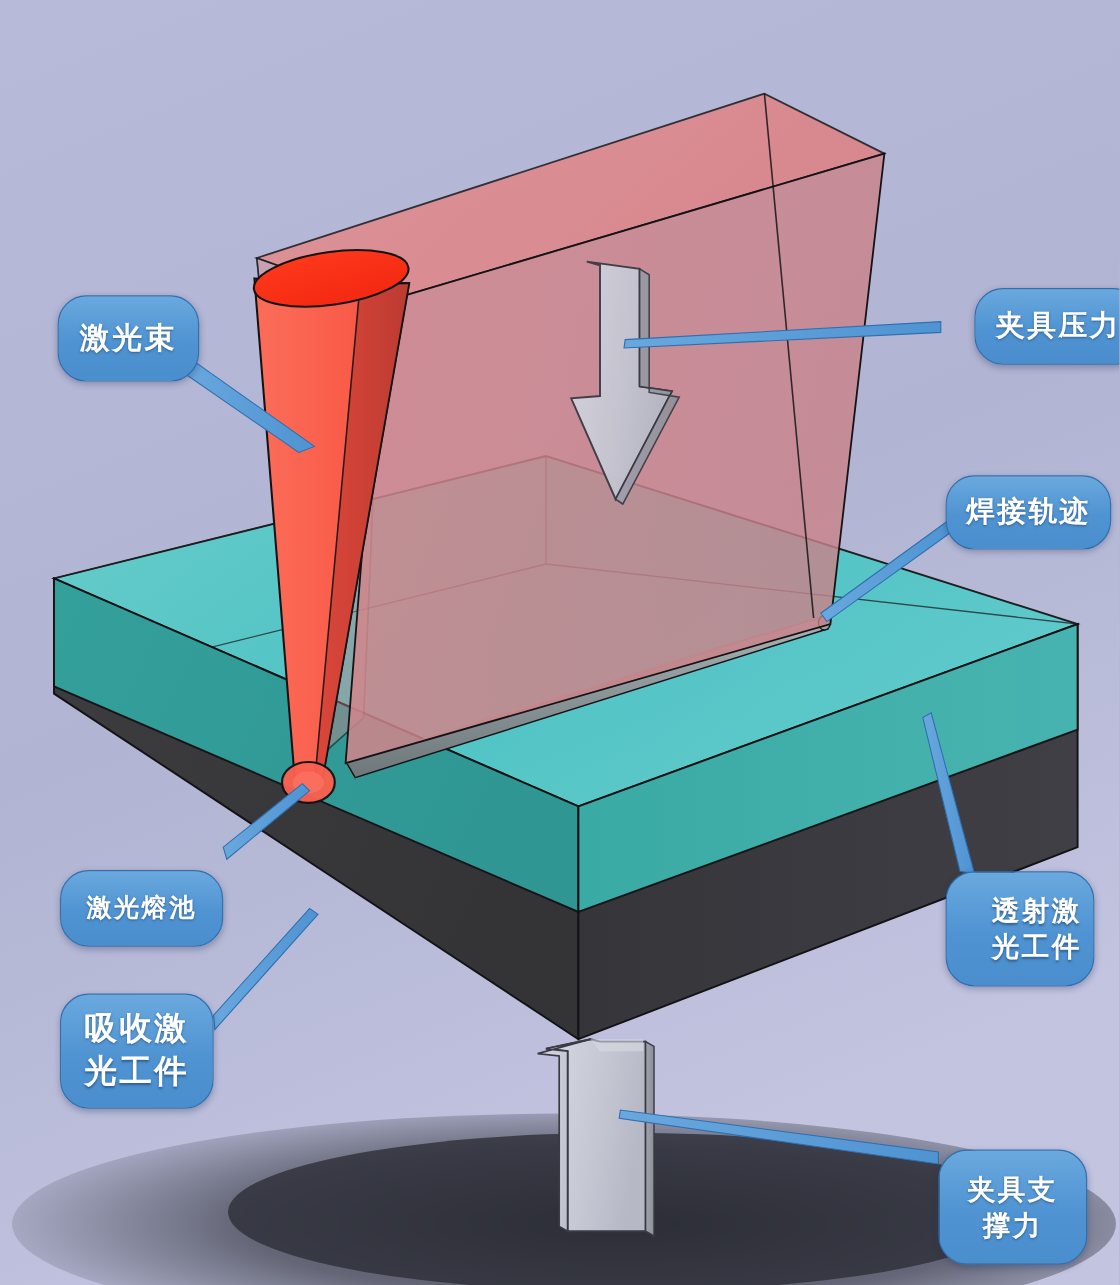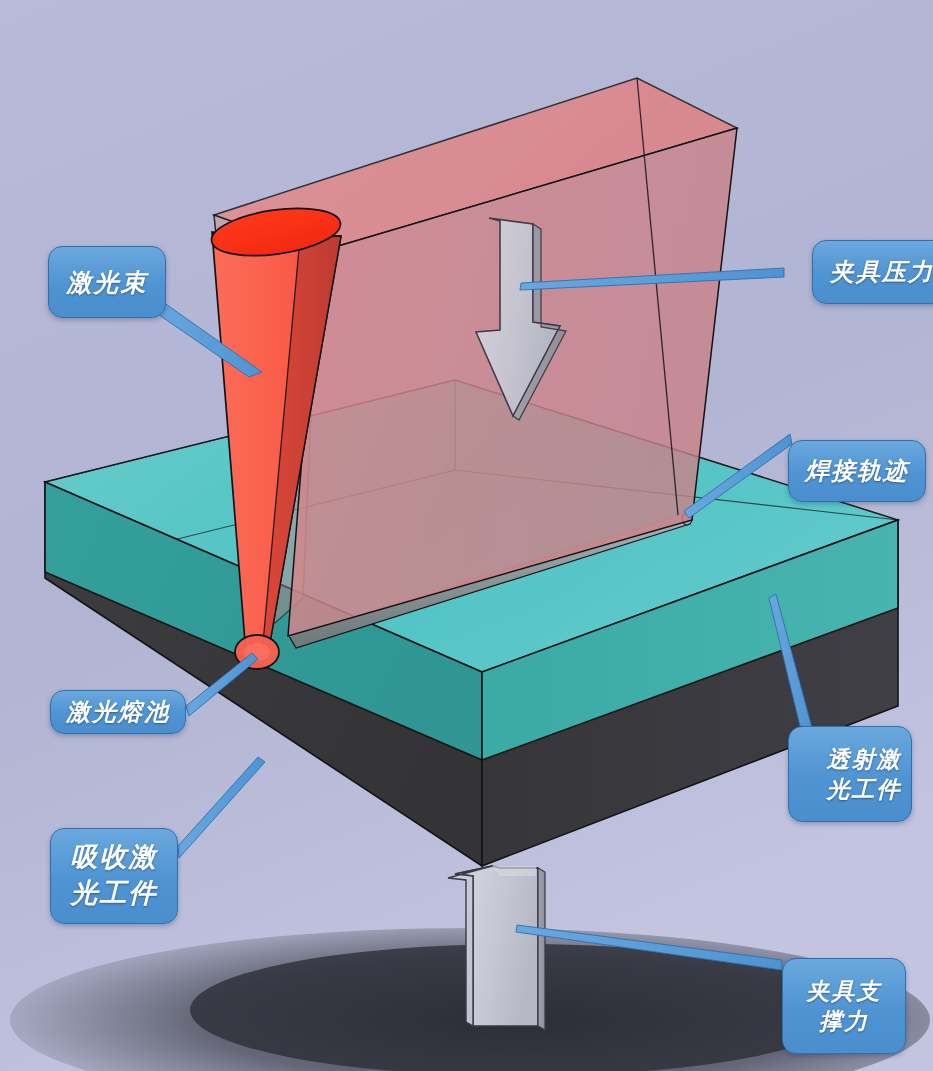--- a/index.html
+++ b/index.html
@@ -18,34 +18,33 @@
   }
   #scene{position:absolute;inset:0;}
   #scene svg{position:absolute;top:0;left:0;}
 
   
   .callout{
     position:absolute;
     box-sizing:border-box;
     background:linear-gradient(180deg,#6aa9de 0%,#4f93d2 55%,#4b8ecd 100%);
     border:1.6px solid #2f6fae;
-    border-radius:14px;
+    border-radius:24px;
     color:#ffffff;
     text-align:center;
     display:flex;
     align-items:center;
     justify-content:center;
     letter-spacing:2px;
     line-height:1.32;
     text-shadow:0 1px 2px rgba(20,50,90,.55);
     box-shadow:0 2px 5px rgba(40,50,90,.32);
     font-weight:600;
     z-index:40;
     white-space:pre-line;
-    font-style:italic;
   }
 </style>
 </head>
 <body>
 
 <div id="stage">
 
   <div id="scene">
     <svg width="933" height="1071" viewBox="0 0 933 1071" xmlns="http://www.w3.org/2000/svg">
       <defs>
@@ -223,25 +222,25 @@
   </div>
 
   <div class="callout" style="left:48px;top:246px;width:118px;height:72px;font-size:25px;">
     <span>激光束</span>
   </div>
 
   <div class="callout" style="left:812px;top:240px;width:140px;height:64px;font-size:24px;">
     <span>夹具压力</span>
   </div>
 
-  <div class="callout" style="left:788px;top:396px;width:138px;height:62px;font-size:24px;margin-top:44px;">
+  <div class="callout" style="left:788px;top:396px;width:138px;height:62px;font-size:24px;">
     <span>焊接轨迹</span>
   </div>
 
-  <div class="callout" style="left:50px;top:690px;width:136px;height:44px;font-size:24px;">
+  <div class="callout" style="left:50px;top:725px;width:136px;height:64px;font-size:21px;">
     <span>激光熔池</span>
   </div>
 
   <div class="callout" style="left:788px;top:726px;width:124px;height:96px;font-size:23px;padding-left:28px;">
     <span>透射激
 光工件</span>
   </div>
 
   <div class="callout" style="left:50px;top:828px;width:128px;height:96px;font-size:27px;">
     <span>吸收激

